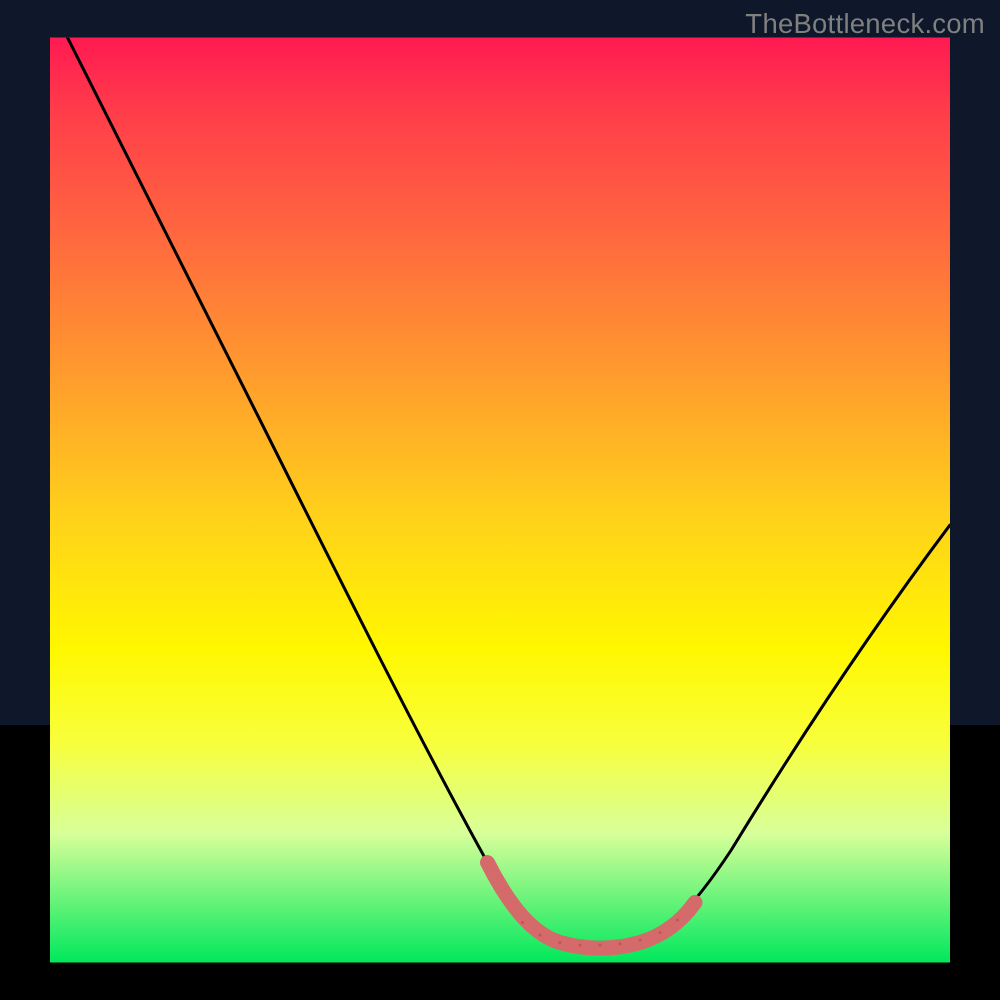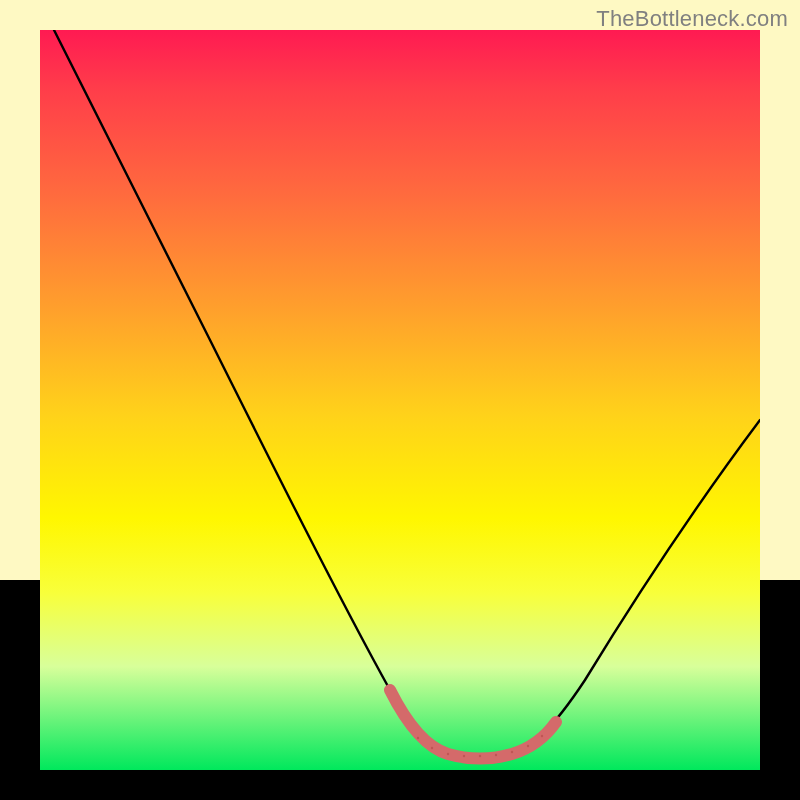--- a/index.html
+++ b/index.html
@@ -10,21 +10,21 @@
     background: #000;
     overflow: hidden;
     font-family: Arial, Helvetica, sans-serif;
   }
   .frame {
     position: absolute;
     left: 0;
     top: 0;
     width: 800px;
     height: 580px;
-    background: #fef9c3;
+    background: #0f172a;
   }
   .plot {
     position: absolute;
     left: 40px;
     top: 30px;
     width: 720px;
     height: 740px;
     background: linear-gradient(to bottom,
       #ff1a52 0%,
       #ff3d4a 8%,

